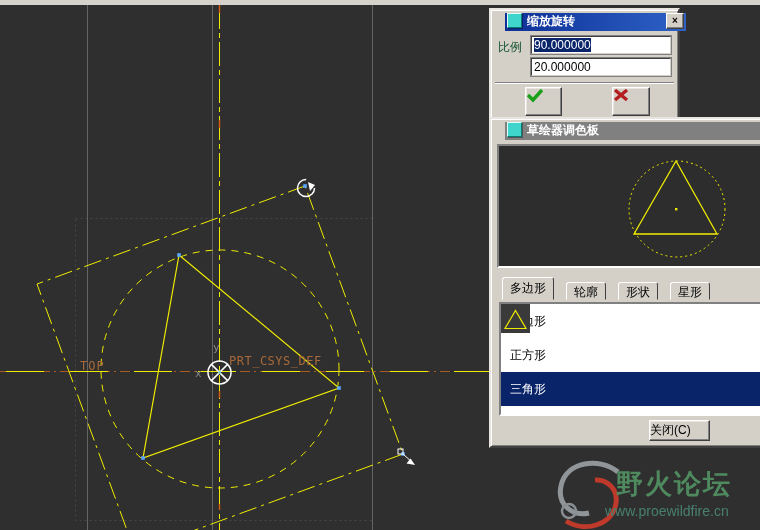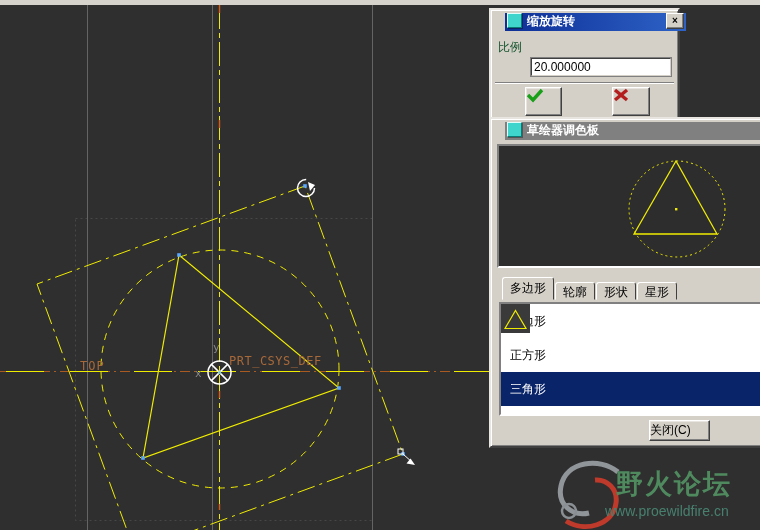--- a/index.html
+++ b/index.html
@@ -114,20 +114,23 @@
     </g>
   </svg>
 
   <div class="win" style="left:489px;top:8px;width:187px;height:108px;">
     <div class="titlebar active" style="width:177px;">
       <span class="t-icon"></span>
       <span>缩放旋转</span>
       <span class="closebtn">×</span>
     </div>
     <span class="lbl" style="left:7px;top:29px;">比例</span>
+    <div class="field" style="left:40px;top:26px;width:134px;">
+      <span class="sel">90.000000</span>
+    </div>
     <span class="lbl" style="left:7px;top:51px;margin-left:39px;">旋转</span>
     <div class="field" style="left:40px;top:48px;width:134px;">
       <span>20.000000</span>
     </div>
     <div class="groove" style="left:4px;right:4px;top:72px;"></div>
     <div class="btn3d" style="position:absolute;left:34px;top:77px;width:35px;height:27px;">
       <svg width="18" height="15" viewBox="0 0 18 15">
         <polyline points="2,7 7,12 16,2" fill="none" stroke="#18a018" stroke-width="3.4"></polyline>
       </svg>
     </div>
@@ -146,21 +149,21 @@
     </div>
 
     <div class="preview" style="left:6px;top:25px;width:284px;height:120px;">
       <svg width="284" height="120" viewBox="0 0 284 120">
         <circle cx="178" cy="63" r="48" fill="none" stroke="#f0ec00" stroke-dasharray="2 3"></circle>
         <polygon points="177,15 135,88 218,88" fill="none" stroke="#f0ec00" stroke-width="1.3"></polygon>
         <rect x="176" y="62" width="2.4" height="2.4" fill="#f0ec00"></rect>
       </svg>
     </div>
 
-    <div class="tabs" style="left:11px;top:161px;">
+    <div class="tabs" style="left:11px;top:161px;gap:11px;">
       <span class="tab active">多边形</span>
       <span class="tab">轮廓</span>
       <span class="tab">形状</span>
       <span class="tab">星形</span>
     </div>
 
     <div class="list" style="left:8px;top:183px;width:284px;height:110px;">
       <div class="prow">
         <svg class="thumb" viewBox="0 0 29 29">
           <rect width="29" height="29" fill="#3a3a3a"></rect>

